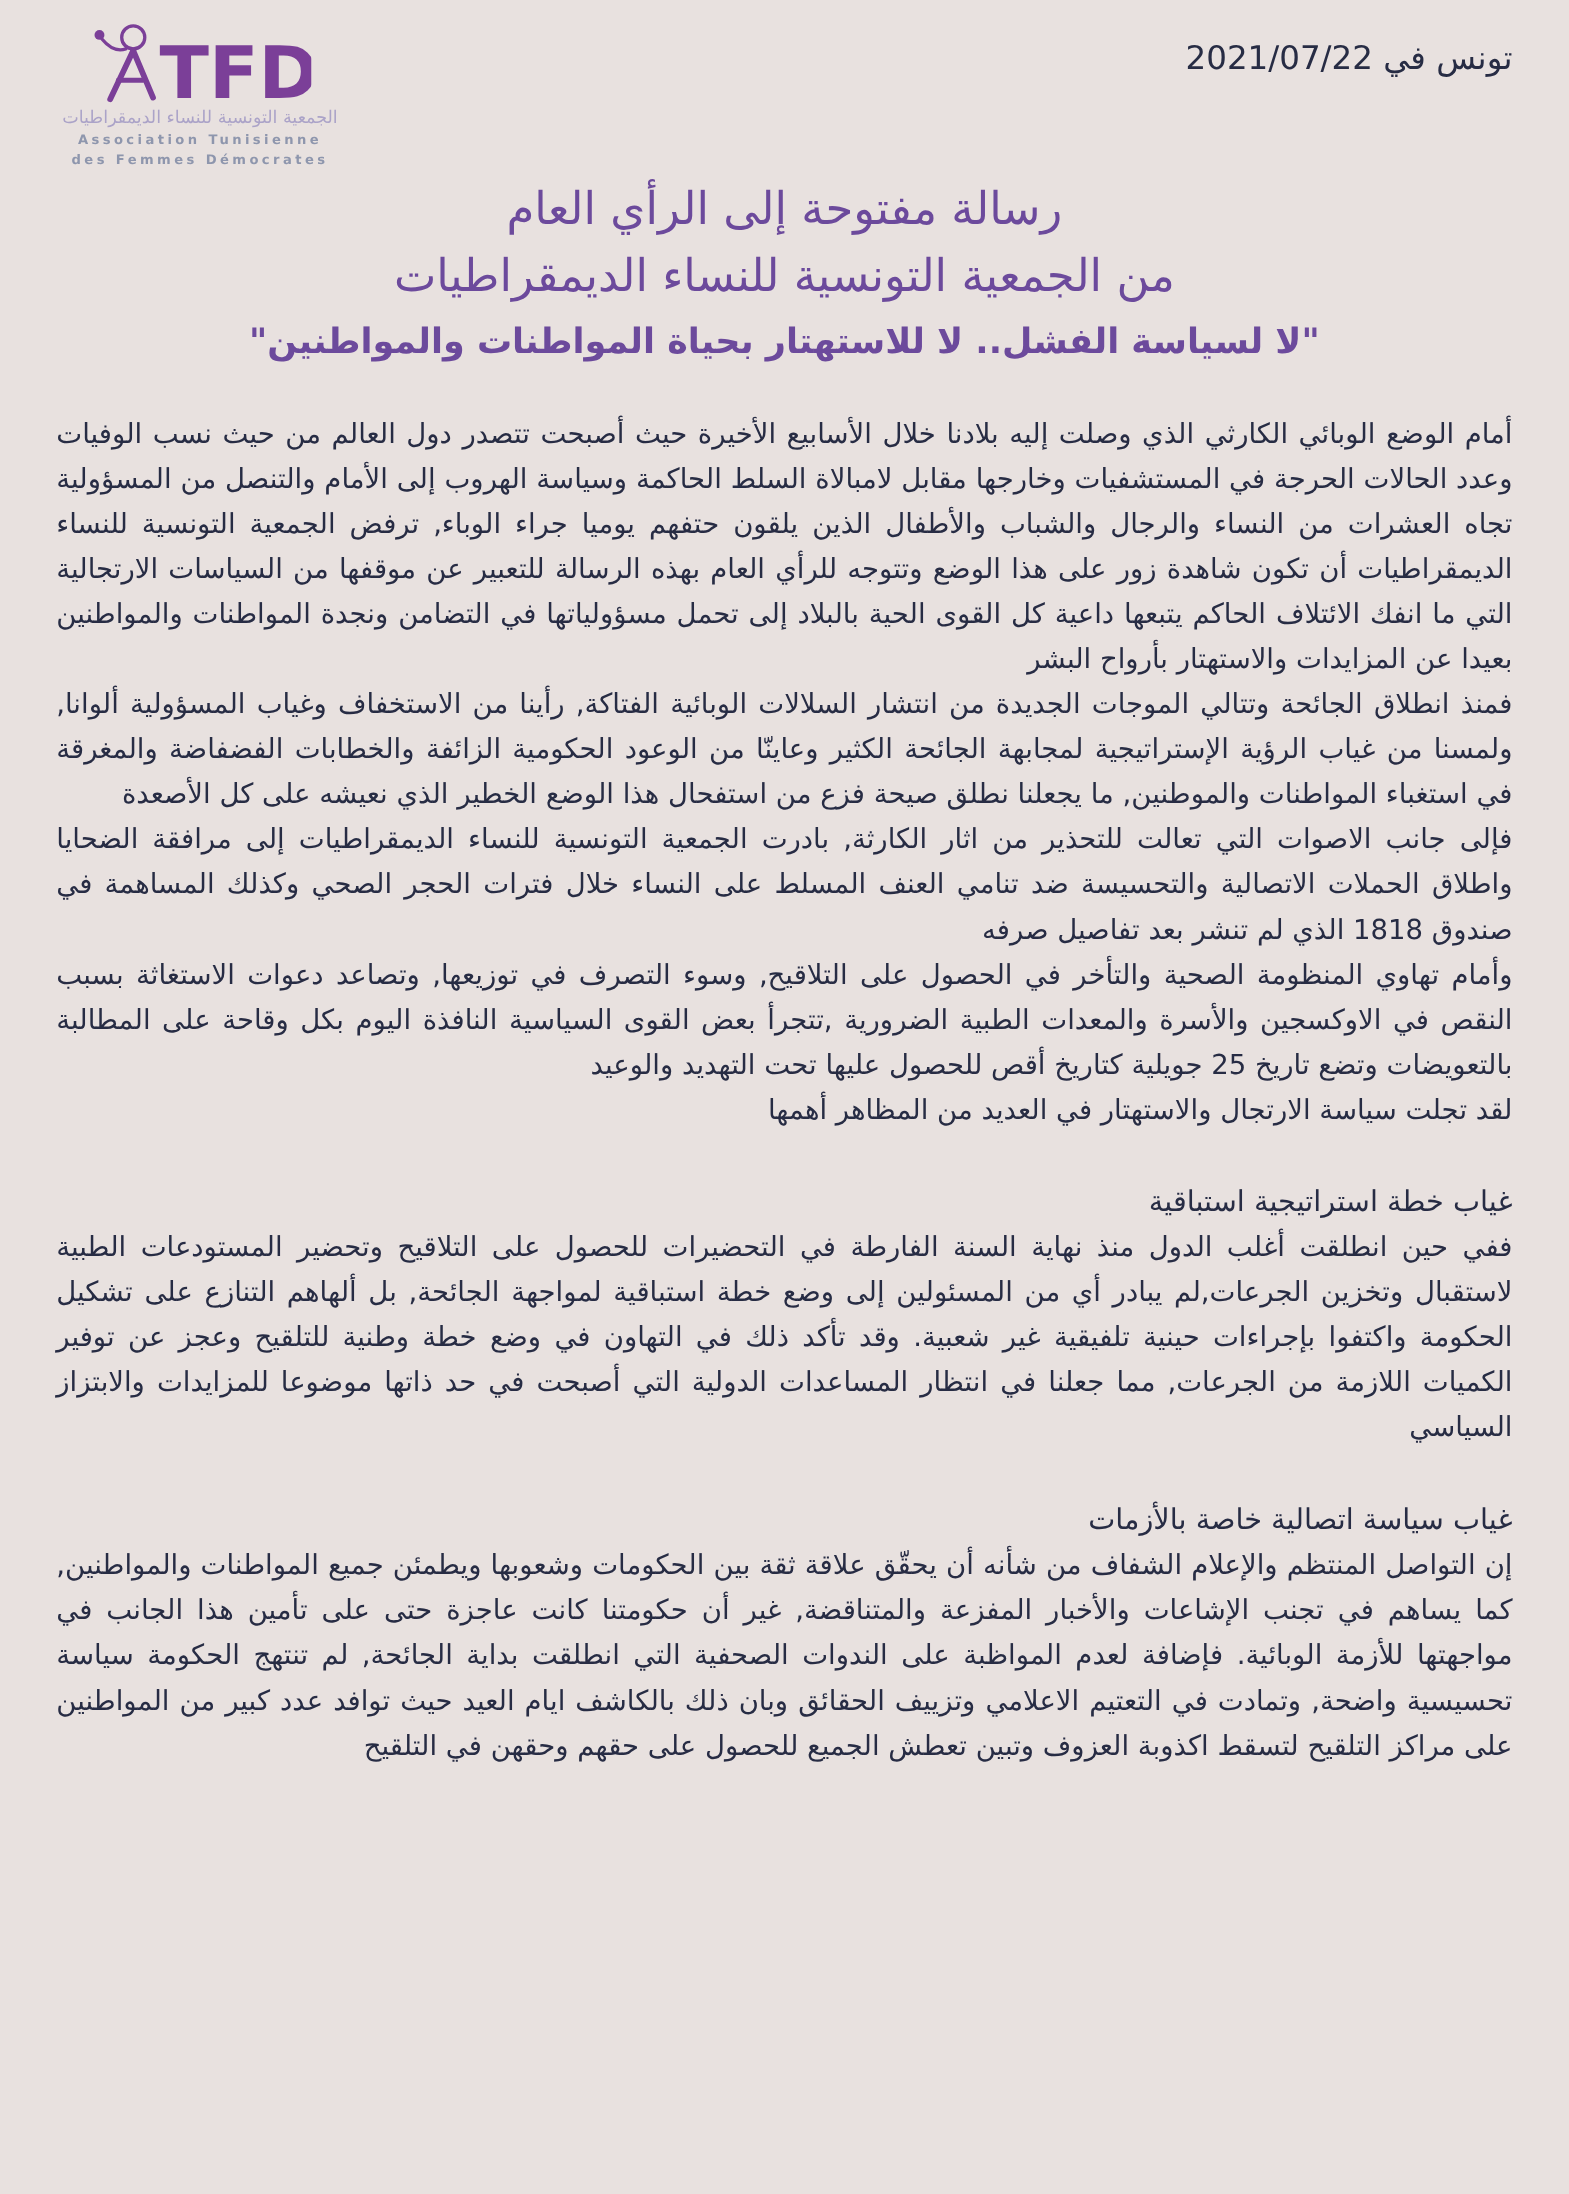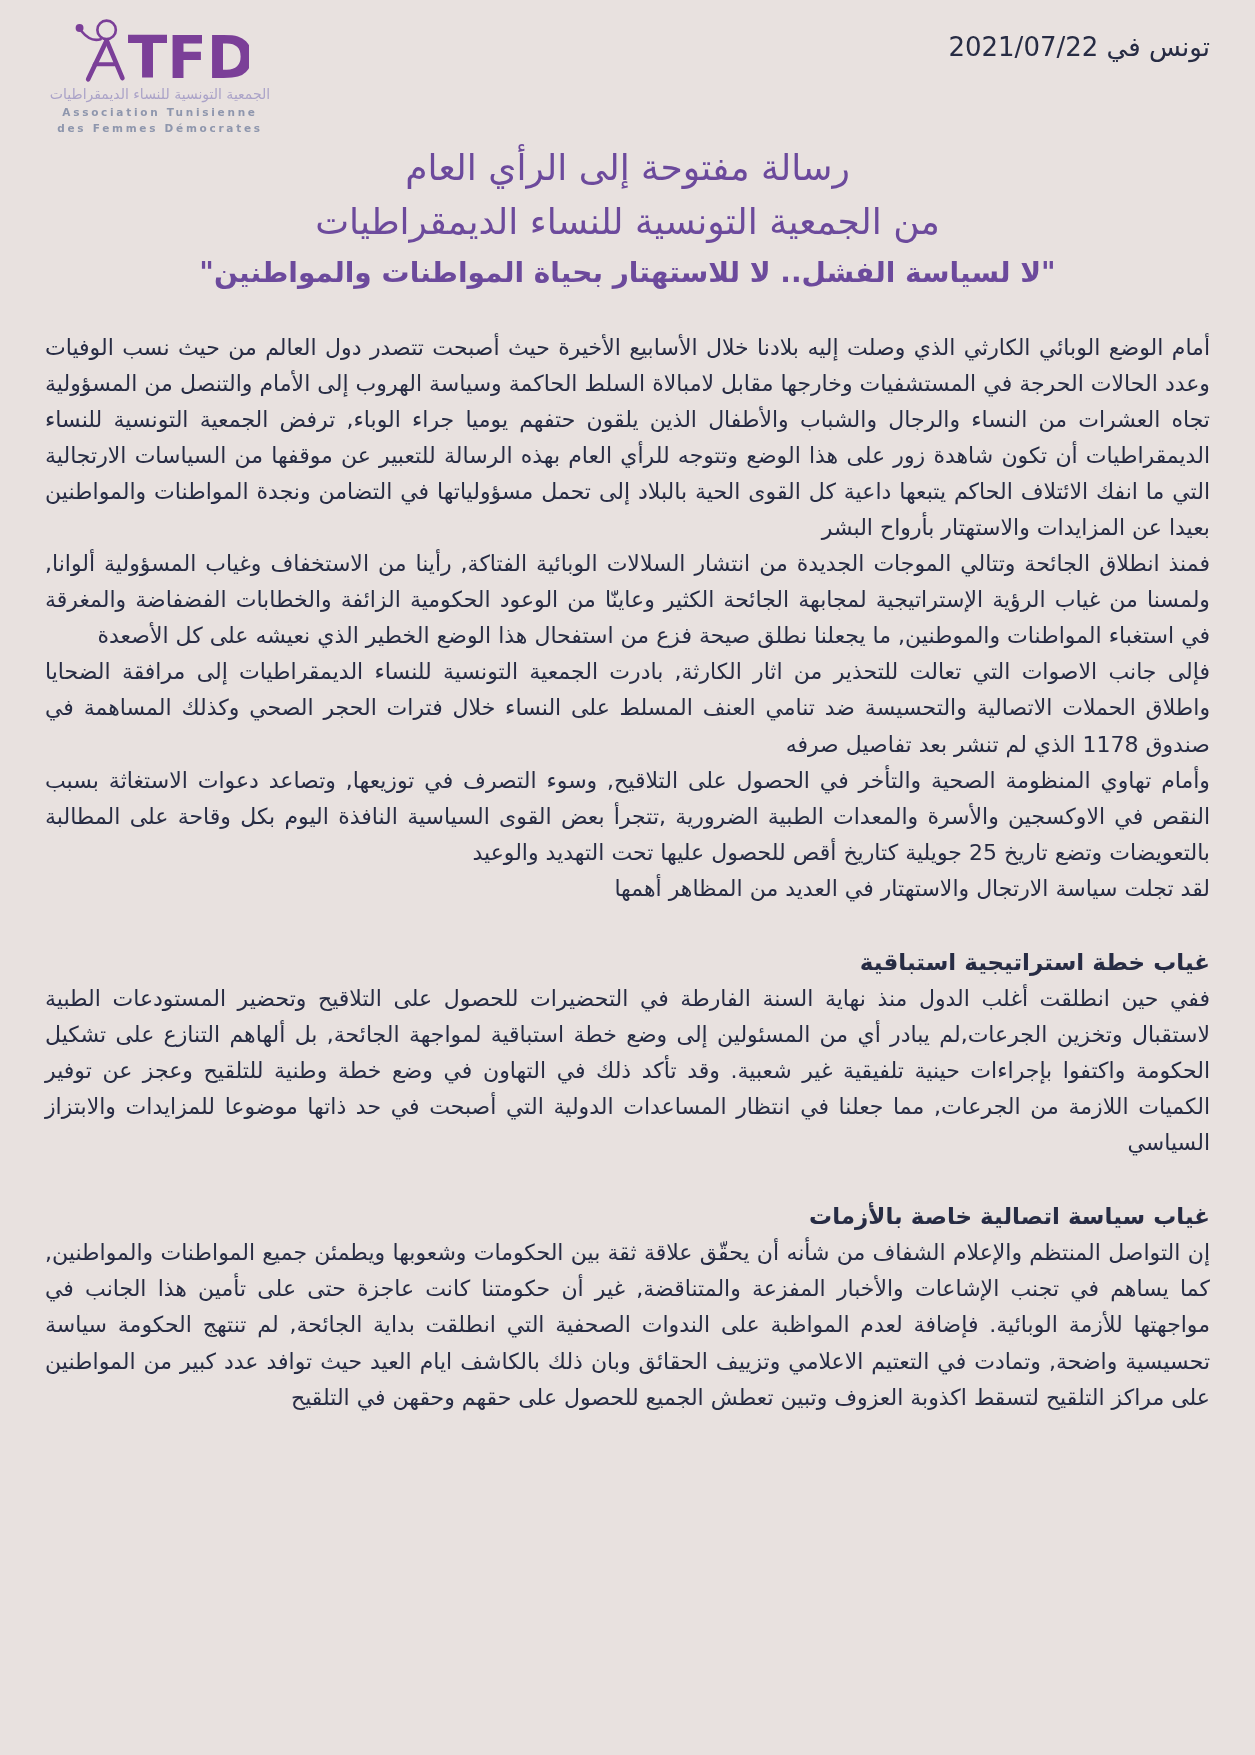--- a/index.html
+++ b/index.html
@@ -74,21 +74,21 @@
     line-height: 1.64;
     text-align: justify;
     text-align-last: right;
     white-space: pre-line;
     color: #272c44;
   }
   .body-par.first { margin-top: 38px; }
   .sec-heading {
     margin-top: 42px;
     font-size: 23px;
-    font-weight: bold;
+    font-weight: normal;
     color: #272c44;
   }
   .sec-par {
     margin-top: 6px;
     font-size: 22px;
     line-height: 1.64;
     text-align: justify;
     text-align-last: right;
     white-space: pre-line;
     color: #272c44;
@@ -128,21 +128,21 @@
     <span>رسالة مفتوحة إلى الرأي العام</span><br>
     <span>من الجمعية التونسية للنساء الديمقراطيات</span>
   </h1>
 
   <h2 class="letter-subtitle">"لا لسياسة الفشل.. لا للاستهتار بحياة المواطنات والمواطنين"</h2>
 
   <p class="body-par first">أمام الوضع الوبائي الكارثي الذي وصلت إليه بلادنا خلال الأسابيع الأخيرة حيث أصبحت تتصدر دول العالم من حيث نسب الوفيات وعدد الحالات الحرجة في المستشفيات وخارجها مقابل لامبالاة السلط الحاكمة وسياسة الهروب إلى الأمام والتنصل من المسؤولية تجاه العشرات من النساء والرجال والشباب والأطفال الذين يلقون حتفهم يوميا جراء الوباء, ترفض الجمعية التونسية للنساء الديمقراطيات أن تكون شاهدة زور على هذا الوضع وتتوجه للرأي العام بهذه الرسالة للتعبير عن موقفها من السياسات الارتجالية التي ما انفك الائتلاف الحاكم  يتبعها داعية كل القوى الحية بالبلاد إلى تحمل مسؤولياتها في التضامن ونجدة المواطنات والمواطنين بعيدا عن المزايدات والاستهتار بأرواح البشر</p>
 
   <p class="body-par">فمنذ انطلاق الجائحة وتتالي الموجات الجديدة من انتشار السلالات الوبائية الفتاكة, رأينا من الاستخفاف وغياب المسؤولية ألوانا, ولمسنا من غياب الرؤية الإستراتيجية لمجابهة الجائحة الكثير وعاينّا من الوعود الحكومية الزائفة والخطابات الفضفاضة والمغرقة في استغباء المواطنات والموطنين, ما يجعلنا نطلق صيحة فزع من استفحال هذا الوضع الخطير الذي نعيشه على كل الأصعدة</p>
 
-  <p class="body-par">فإلى جانب الاصوات التي تعالت للتحذير من اثار الكارثة, بادرت الجمعية التونسية للنساء الديمقراطيات  إلى مرافقة الضحايا واطلاق الحملات الاتصالية  والتحسيسة  ضد تنامي العنف المسلط  على النساء  خلال فترات الحجر الصحي وكذلك المساهمة في صندوق 1178 الذي لم تنشر بعد تفاصيل صرفه</p>
+  <p class="body-par">فإلى جانب الاصوات التي تعالت للتحذير من اثار الكارثة, بادرت الجمعية التونسية للنساء الديمقراطيات  إلى مرافقة الضحايا واطلاق الحملات الاتصالية  والتحسيسة  ضد تنامي العنف المسلط  على النساء  خلال فترات الحجر الصحي وكذلك المساهمة في صندوق 1818 الذي لم تنشر بعد تفاصيل صرفه</p>
 
   <p class="body-par">وأمام تهاوي المنظومة الصحية والتأخر في الحصول على التلاقيح, وسوء التصرف في توزيعها, وتصاعد دعوات الاستغاثة بسبب النقص في الاوكسجين والأسرة والمعدات الطبية الضرورية ,تتجرأ بعض القوى السياسية النافذة اليوم بكل وقاحة على المطالبة بالتعويضات وتضع تاريخ 25 جويلية كتاريخ أقص للحصول عليها تحت التهديد والوعيد
 لقد تجلت سياسة الارتجال والاستهتار في العديد من المظاهر أهمها</p>
 
   <h3 class="sec-heading">غياب خطة استراتيجية استباقية</h3>
   <p class="sec-par">ففي حين انطلقت أغلب الدول منذ نهاية السنة الفارطة في التحضيرات للحصول على التلاقيح وتحضير المستودعات الطبية لاستقبال وتخزين الجرعات,لم يبادر أي من المسئولين إلى وضع خطة استباقية لمواجهة الجائحة, بل ألهاهم التنازع على تشكيل الحكومة  واكتفوا بإجراءات حينية تلفيقية غير شعبية. وقد تأكد ذلك في التهاون في  وضع خطة وطنية للتلقيح وعجز عن توفير الكميات اللازمة من الجرعات, مما جعلنا في انتظار المساعدات الدولية التي أصبحت في حد ذاتها موضوعا للمزايدات والابتزاز السياسي</p>
 
   <h3 class="sec-heading">غياب سياسة اتصالية خاصة بالأزمات</h3>
   <p class="sec-par">إن التواصل المنتظم والإعلام الشفاف من شأنه أن يحقّق علاقة ثقة بين الحكومات وشعوبها ويطمئن جميع المواطنات والمواطنين, كما يساهم في تجنب الإشاعات والأخبار المفزعة والمتناقضة, غير أن حكومتنا كانت عاجزة حتى على تأمين هذا الجانب في مواجهتها للأزمة الوبائية. فإضافة لعدم المواظبة على الندوات الصحفية التي انطلقت بداية الجائحة, لم تنتهج الحكومة سياسة تحسيسية واضحة, وتمادت في التعتيم الاعلامي وتزييف الحقائق وبان ذلك بالكاشف ايام العيد حيث توافد عدد كبير من المواطنين على مراكز التلقيح لتسقط اكذوبة العزوف وتبين تعطش الجميع للحصول على حقهم وحقهن في التلقيح</p>
 

